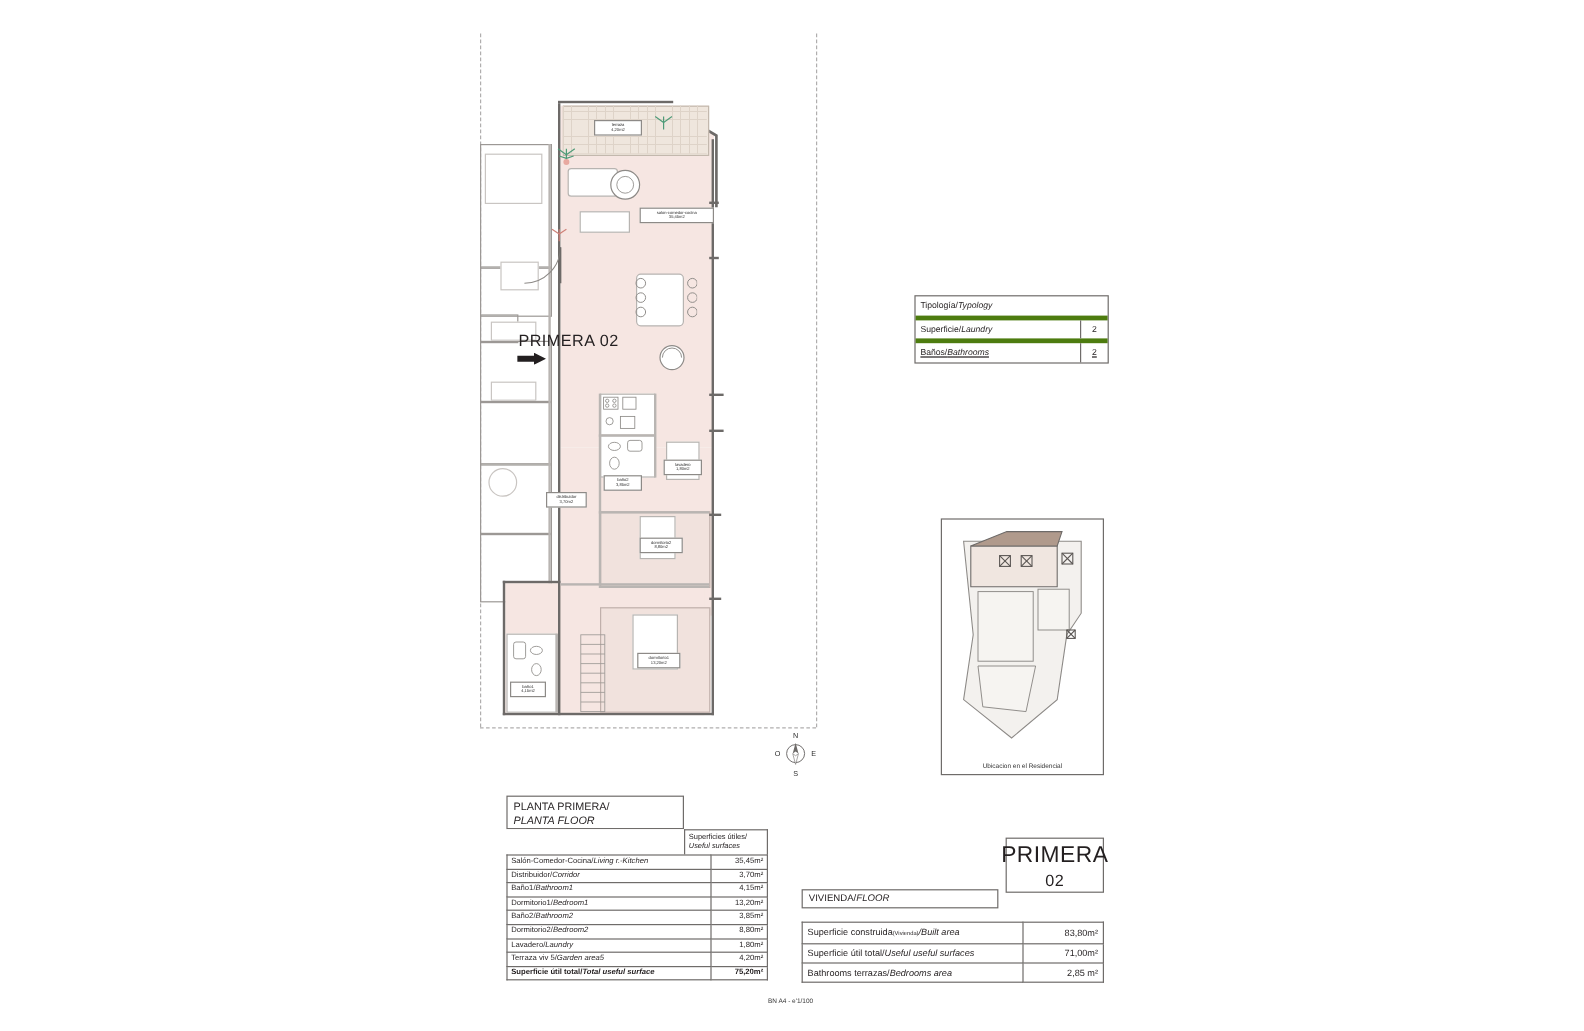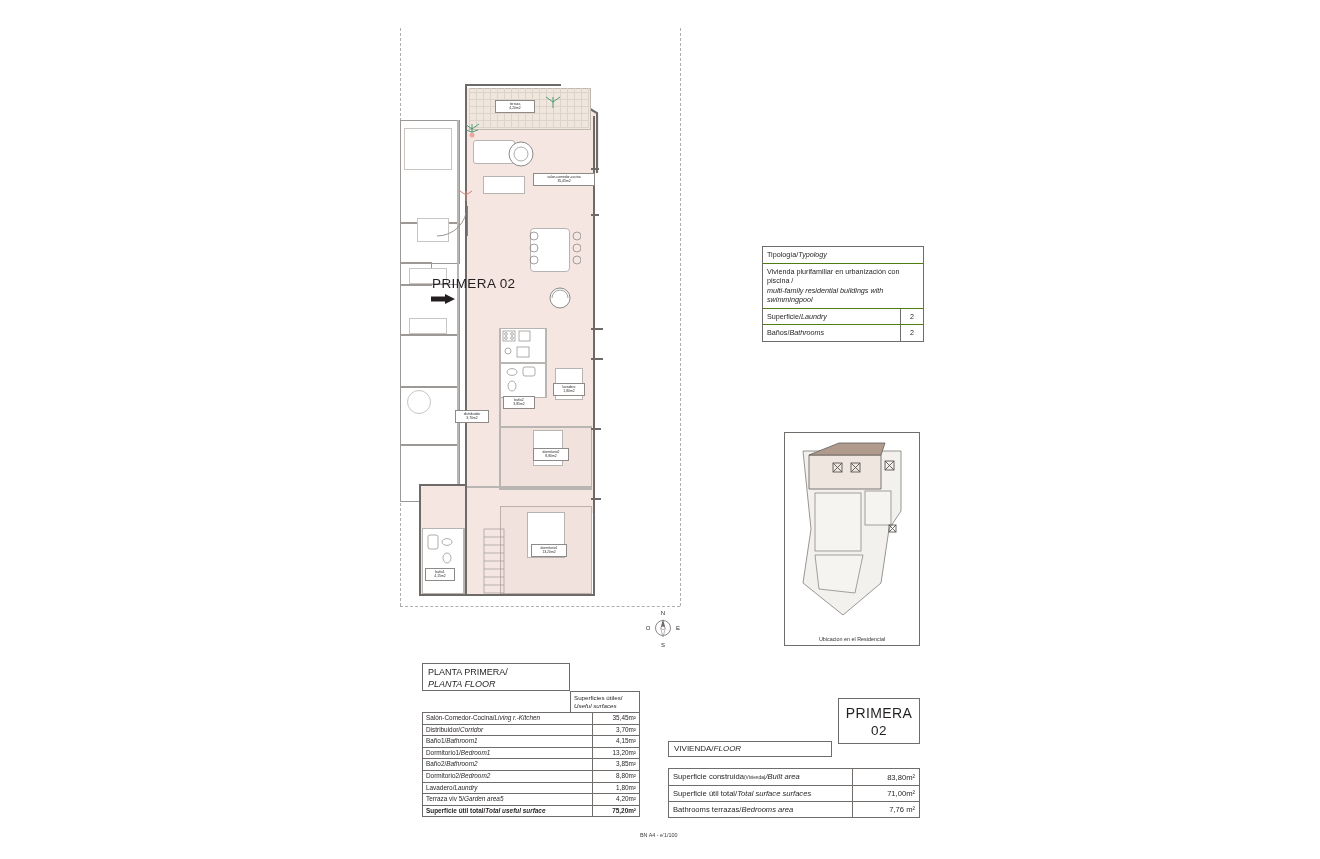--- a/index.html
+++ b/index.html
@@ -33,22 +33,22 @@
     padding:1px 2px;white-space:nowrap;
   }
   .roomlabel b{font-weight:normal;display:block;}
 
   
   #plan-title{left:432px;top:276px;font-size:13.5px;letter-spacing:.4px;color:#231f20;}
   #plan-arrow{left:431px;top:294px;width:24px;height:10px;}
 
   
   #typology{left:762px;top:246px;width:160px;border:1px solid #6f6c6a;background:#fff;}
-  #typology .row{border-bottom:1px solid #4d7c0f;padding:3px 4px;font-size:7.2px;line-height:9.5px;}
-  #typology .row:last-child{border-bottom:none;}
+  #typology .row{border-bottom:4px solid #4d7c0f;padding:3px 4px;font-size:7.2px;line-height:9.5px;}
+  #typology .row:last-child{border-bottom:none;text-decoration:underline;}
   #typology .hdr{font-size:7.2px;}
   #typology .it{font-style:italic;}
   .kv{display:flex;justify-content:space-between;align-items:center;}
   .kv .val{border-left:1px solid #6f6c6a;width:22px;text-align:center;margin:-3px -4px -3px 0;padding:3px 0;}
 
   
   #locmap{left:784px;top:432px;width:134px;height:212px;border:1px solid #6f6c6a;background:#fff;}
   #locmap .cap{position:absolute;left:0;bottom:3px;width:100%;text-align:center;font-size:5.4px;color:#333;}
 
   
@@ -66,21 +66,21 @@
   #useful td{border:1px solid #6f6c6a;padding:1px 3px;line-height:8.6px;}
   #useful td.v{text-align:right;width:40px;}
   #useful tr.total td{font-weight:bold;}
   .it{font-style:italic;}
 
   #scale{left:640px;top:832px;font-size:5.4px;color:#3a3a3a;}
 
   
   #primera-box{left:838px;top:698px;width:80px;height:44px;border:1px solid #6f6c6a;background:#fff;
     display:flex;flex-direction:column;align-items:center;justify-content:center;}
-  #primera-box .l1{font-size:14px;letter-spacing:.4px;text-align:right;}
+  #primera-box .l1{font-size:19px;letter-spacing:.4px;text-align:right;}
   #primera-box .l2{font-size:13.5px;letter-spacing:.4px;margin-top:2px;}
 
   #vivienda-box{left:668px;top:741px;width:164px;height:16px;border:1px solid #6f6c6a;background:#fff;
     font-size:8px;line-height:14px;padding:0 5px;box-sizing:border-box;}
 
   #areas{left:668px;top:768px;width:252px;background:#fff;}
   #areas table{border-collapse:collapse;width:100%;font-size:7.6px;}
   #areas td{border:1px solid #6f6c6a;padding:2px 4px;line-height:11px;}
   #areas td.v{text-align:right;width:58px;}
   .tiny{font-size:4.8px;}
@@ -292,24 +292,20 @@
 </div>
 
 <div class="abs" id="plan-title">PRIMERA 02</div>
 <svg class="abs" id="plan-arrow" viewBox="0 0 24 10">
   <polygon points="0,2.5 14,2.5 14,0 24,5 14,10 14,7.5 0,7.5" fill="#231f20"></polygon>
 </svg>
 
 <div class="abs" id="typology">
   <div class="row">
     <span class="hdr">Tipología/</span><span class="hdr it">Typology</span>
-  </div>
-  <div class="row">
-    <div>Vivienda plurifamiliar en urbanización con piscina /</div>
-    <div class="it">multi-family residential buildings with swimmingpool</div>
   </div>
   <div class="row">
     <div class="kv">
       <span><span>Superficie/</span><span class="it">Laundry</span></span>
       <span class="val">2</span>
     </div>
   </div>
   <div class="row">
     <div class="kv">
       <span><span>Baños/</span><span class="it">Bathrooms</span></span>
@@ -421,22 +417,22 @@
 </div>
 
 <div class="abs" id="areas">
   <table>
     <tbody>
         <tr>
       <td><span>Superficie construida</span><span class="tiny">(Vivienda)</span><span class="it">/Built area</span></td>
       <td class="v">83,80m²</td>
     </tr>
     <tr>
-      <td><span>Superficie útil total/</span><span class="it">Total surface surfaces</span></td>
+      <td><span>Superficie útil total/</span><span class="it">Useful useful surfaces</span></td>
       <td class="v">71,00m²</td>
     </tr>
     <tr>
       <td><span>Bathrooms terrazas/</span><span class="it">Bedrooms area</span></td>
-      <td class="v">7,76 m²</td>
+      <td class="v">2,85 m²</td>
     </tr>
   </tbody>
     </table>
 </div>
 
 </body></html>

